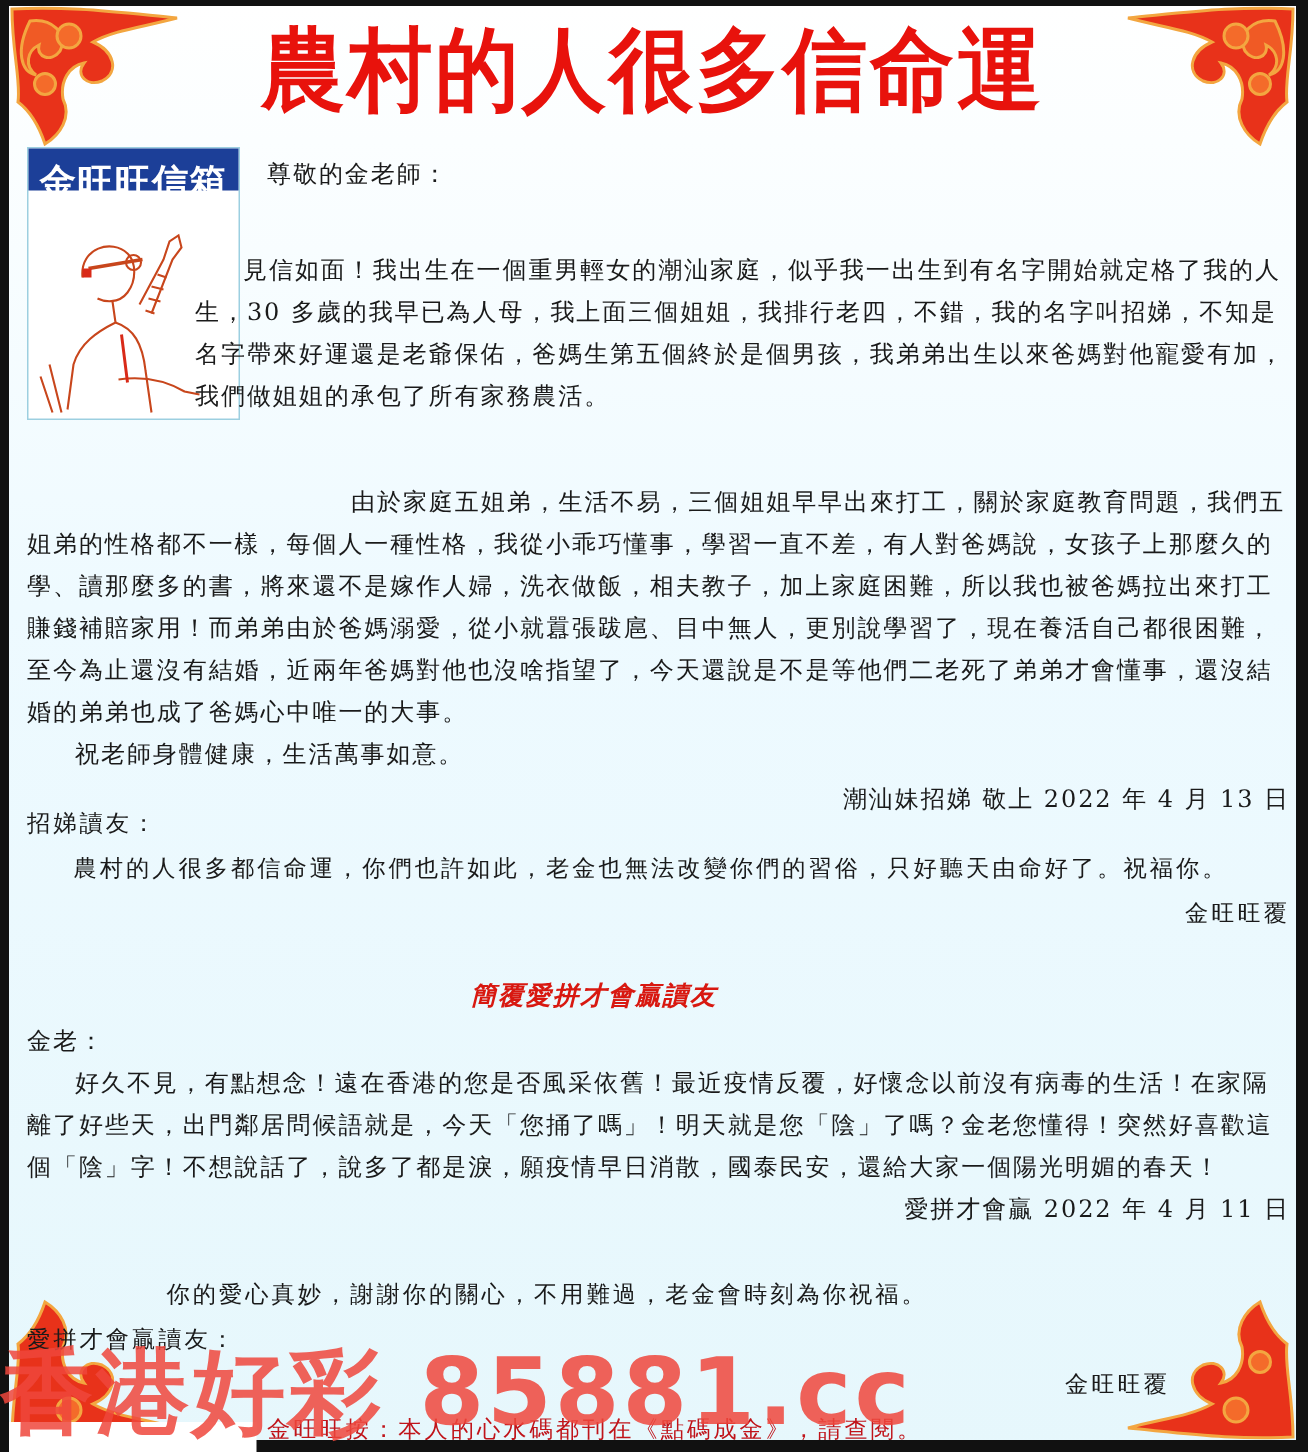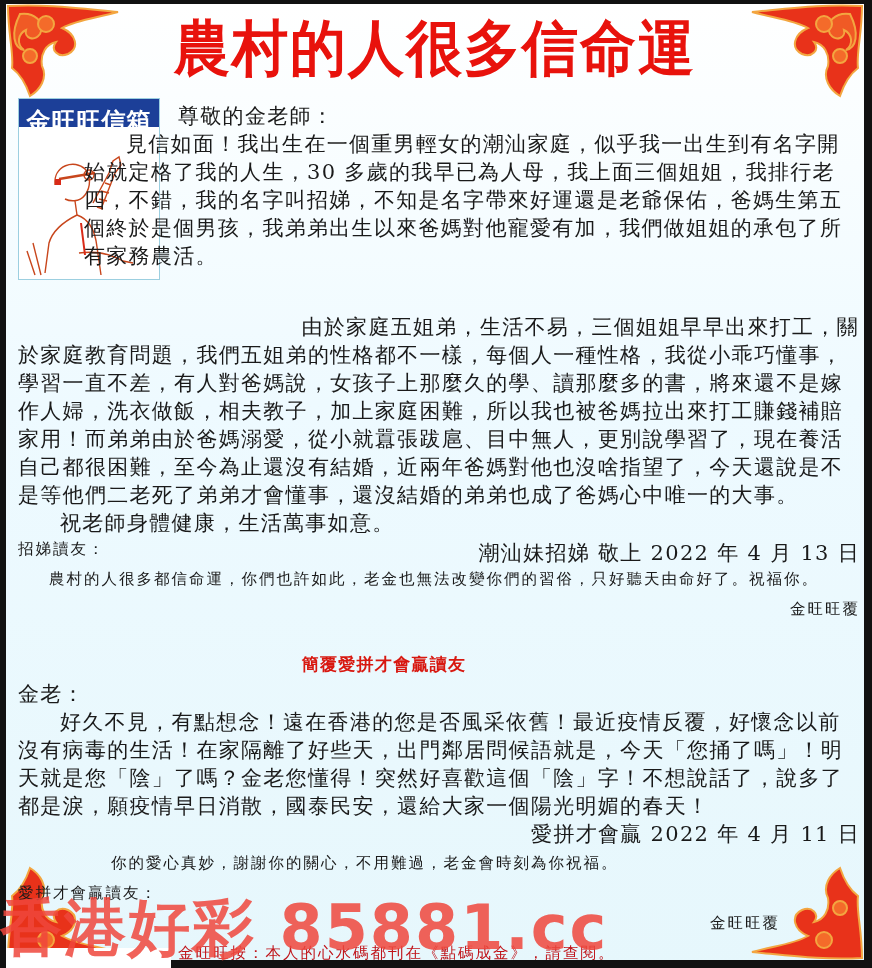--- a/index.html
+++ b/index.html
@@ -14,21 +14,21 @@
   .corner.br{right:0;bottom:0;transform:scale(-1,-1);}
   .title{position:absolute;left:0;right:0;top:4px;text-align:center;color:#e8120c;
          font-family:"DejaVu Sans","Liberation Sans",sans-serif;font-weight:bold;
          font-size:56px;letter-spacing:2px;line-height:80px;
          transform:scaleY(1.08);}
   .logo-box{position:absolute;left:12px;top:94px;width:140px;height:180px;
             border:1px solid #9ccfe0;background:#fff;}
   .logo-head{background:#1c3f98;color:#fff;font-family:"DejaVu Sans","Liberation Sans",sans-serif;
              font-weight:bold;font-size:24px;text-align:center;height:28px;line-height:44px;letter-spacing:1px;}
   .logo-art{position:absolute;left:0;top:44px;width:140px;height:136px;}
-  .body-text{position:absolute;font-size:21px;line-height:28px;letter-spacing:1.3px;}
+  .body-text{position:absolute;font-size:16px;line-height:28px;letter-spacing:1.3px;}
   .p{margin:0;}
   .indent{text-indent:2em;}
   .right{text-align:right;}
   .reply{font-size:15.5px;letter-spacing:2px;line-height:30px;}
   .section-head{color:#d81810;text-align:center;font-weight:bold;font-size:17px;}
   .note{color:#c0141a;}
   .watermark{position:absolute;left:0;top:888px;color:rgba(238,70,60,0.85);
              font-family:"DejaVu Sans","Liberation Sans",sans-serif;font-weight:bold;
              font-size:62px;letter-spacing:2px;line-height:80px;white-space:nowrap;}
   .wm-white{position:absolute;left:6px;top:948px;width:165px;height:20px;background:#fff;}
@@ -86,33 +86,33 @@
       </g>
       <rect x="36" y="36" width="6" height="6" fill="#d92a18"></rect>
       <path d="M62 80 L66 112" stroke="#d92a18" stroke-width="2"></path>
     </svg>
   </div>
 
   <div class="body-text" style="left:172px;top:98px;width:680px;">
     <p class="p">尊敬的金老師：</p>
   </div>
   <div class="body-text" style="left:12px;top:126px;width:842px;">
-    <p class="p indent" style="padding-left:66px;text-indent:2em;">見信如面！我出生在一個重男輕女的潮汕家庭，似乎我一出生到有名字開始就定格了我的人生，30 多歲的我早已為人母，我上面三個姐姐，我排行老四，不錯，我的名字叫招娣，不知是名字帶來好運還是老爺保佑，爸媽生第五個終於是個男孩，我弟弟出生以來爸媽對他寵愛有加，我們做姐姐的承包了所有家務農活。</p>
+    <p class="p indent" style="padding-left:112px;text-indent:2em;margin-top:36px;">見信如面！我出生在一個重男輕女的潮汕家庭，似乎我一出生到有名字開始就定格了我的人生，30 多歲的我早已為人母，我上面三個姐姐，我排行老四，不錯，我的名字叫招娣，不知是名字帶來好運還是老爺保佑，爸媽生第五個終於是個男孩，我弟弟出生以來爸媽對他寵愛有加，我們做姐姐的承包了所有家務農活。</p>
     <p class="p indent" style="padding-left:0;text-indent:13.5em;margin-top:43px;">由於家庭五姐弟，生活不易，三個姐姐早早出來打工，關於家庭教育問題，我們五姐弟的性格都不一樣，每個人一種性格，我從小乖巧懂事，學習一直不差，有人對爸媽說，女孩子上那麼久的學、讀那麼多的書，將來還不是嫁作人婦，洗衣做飯，相夫教子，加上家庭困難，所以我也被爸媽拉出來打工賺錢補賠家用！而弟弟由於爸媽溺愛，從小就囂張跋扈、目中無人，更別說學習了，現在養活自己都很困難，至今為止還沒有結婚，近兩年爸媽對他也沒啥指望了，今天還說是不是等他們二老死了弟弟才會懂事，還沒結婚的弟弟也成了爸媽心中唯一的大事。</p>
     <p class="p indent">祝老師身體健康，生活萬事如意。</p>
     <p class="p right" style="margin-top:2px;">潮汕妹招娣 敬上 2022 年 4 月 13 日</p>
   </div>
 
   <div class="body-text reply" style="left:12px;top:530px;width:842px;">
     <p class="p">招娣讀友：</p>
     <p class="p indent">農村的人很多都信命運，你們也許如此，老金也無法改變你們的習俗，只好聽天由命好了。祝福你。</p>
     <p class="p right">金旺旺覆</p>
   </div>
 
-  <div class="body-text section-head" style="left:0;top:646px;width:756px;">簡覆愛拼才會贏讀友</div>
+  <div class="body-text section-head" style="left:12px;top:646px;width:756px;font-style:italic;">簡覆愛拼才會贏讀友</div>
 
   <div class="body-text" style="left:12px;top:676px;width:842px;">
     <p class="p">金老：</p>
     <p class="p indent">好久不見，有點想念！遠在香港的您是否風采依舊！最近疫情反覆，好懷念以前沒有病毒的生活！在家隔離了好些天，出門鄰居問候語就是，今天「您捅了嗎」！明天就是您「陰」了嗎？金老您懂得！突然好喜歡這個「陰」字！不想說話了，說多了都是淚，願疫情早日消散，國泰民安，還給大家一個陽光明媚的春天！</p>
     <p class="p right">愛拼才會贏 2022 年 4 月 11 日</p>
   </div>
 
   <div class="body-text reply" style="left:12px;top:844px;width:842px;">
     <p class="p" style="text-indent:6em;">你的愛心真妙，謝謝你的關心，不用難過，老金會時刻為你祝福。</p>
     <p class="p">愛拼才會贏讀友：</p>

